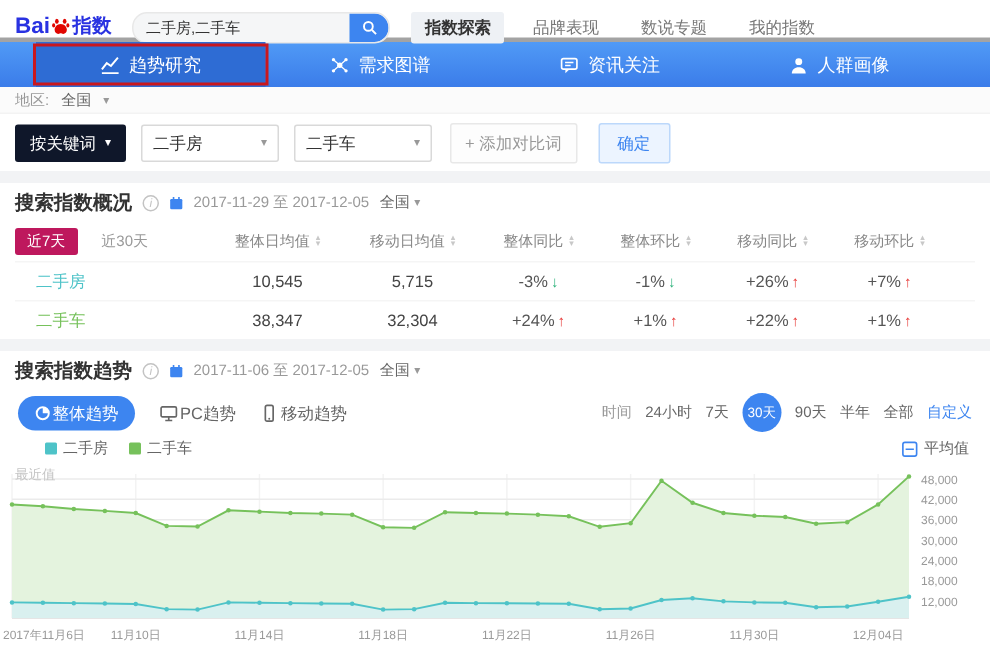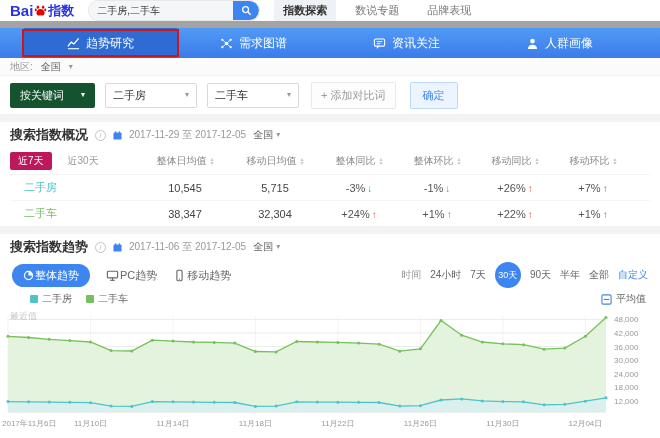--- a/index.html
+++ b/index.html
@@ -1,21 +1,21 @@
 <!DOCTYPE html>
 <html lang="zh"><head>
 <meta charset="utf-8">
 <style>
   *{margin:0;padding:0;box-sizing:border-box}
   html,body{background:#fff}
   body{font-family:"Liberation Sans","DejaVu Sans",sans-serif}
   #app{width:660px;height:438px;position:relative;overflow:hidden;background:#fff;font-size:11px;color:#333}
 
   
-  .header{height:28px;display:flex;align-items:center;padding:0 10px;gap:14px;border-bottom:7px solid #a3a3a3}
+  .header{height:28px;display:flex;align-items:flex-start;padding:8px 10px;gap:14px;border-bottom:3px solid #a3a3a3}
   .logo{display:flex;align-items:center;font-weight:bold;font-size:15px;color:#2932e1;cursor:pointer}
   .logo .paw{display:flex;margin:0 1px}
   .logo .suffix{font-size:13px;color:#2932e1}
   .searchbox{display:flex;align-items:center;width:172px;height:21px;background:#f5f6f7;border:1px solid #e8e8e8;border-radius:10px;overflow:hidden}
   .searchbox input{flex:1;border:none;outline:none;background:transparent;font-size:10px;padding:0 8px;color:#333;font-family:inherit;min-width:0}
   .search-btn{width:26px;height:19px;background:#3d85f0;display:flex;align-items:center;justify-content:center;border-radius:0 10px 10px 0;cursor:pointer}
   .topnav{display:flex;align-items:center;gap:10px}
   .topnav-item{padding:3px 9px;color:#777;font-size:11px;cursor:pointer;border-radius:2px;white-space:nowrap}
   .topnav-item.active{background:#eef1f5;color:#333;font-weight:bold}
 
@@ -26,21 +26,21 @@
   .subnav-item .ic{display:flex}
   .annotation{position:absolute;left:-2px;top:1px;right:-2px;bottom:1px;border:2px solid #c9171e;pointer-events:none}
 
   
   .regionbar{height:18px;display:flex;align-items:center;padding:0 10px;gap:8px;font-size:10px;color:#999;background:#fbfbfb;border-bottom:1px solid #f3f3f3}
   .regionbar .val{color:#666;cursor:pointer}
   .caret{font-size:8px;color:#999;line-height:1}
 
   
   .kwbar{height:38px;display:flex;align-items:center;padding:0 10px;gap:10px}
-  .kw-mode{background:#14532d;color:#fff;font-size:11px;padding:5px 10px;border-radius:2px;display:flex;gap:17px;align-items:center;cursor:pointer}
+  .kw-mode{background:#0f172a;color:#fff;font-size:11px;padding:5px 10px;border-radius:2px;display:flex;gap:6px;align-items:center;cursor:pointer}
   .kw-mode .caret{color:#fff}
   .kw-box{width:92px;height:25px;border:1px solid #d9d9d9;border-radius:2px;display:flex;align-items:center;justify-content:space-between;padding:0 7px;font-size:11px;color:#333;cursor:text;background:#fff}
   .kw-add{color:#999;font-size:11px;padding:5px 9px;border:1px solid #e8e8e8;border-radius:2px;margin-left:2px;cursor:pointer;background:#fdfdfd}
   .kw-ok{color:#3d85f0;background:#ecf4ff;border:1px solid #bcd8fb;font-size:11px;padding:5px 12px;border-radius:2px;margin-left:4px;cursor:pointer}
 
   .divider{height:8px;background:#f2f3f5}
 
   
   .sec-head{height:26px;display:flex;align-items:center;padding:0 10px;gap:7px}
   .sec-title{font-size:13px;font-weight:bold;color:#333}
@@ -118,22 +118,23 @@
         <span style="display:flex">
             <svg width="11" height="11" viewBox="0 0 12 12">
               <circle cx="5" cy="5" r="3.2" fill="none" stroke="#fff" stroke-width="1.4"></circle>
               <line x1="7.6" y1="7.6" x2="10.6" y2="10.6" stroke="#fff" stroke-width="1.4"></line>
             </svg>
           </span>
       </div>
     </div>
     <div class="topnav">
         <div class="topnav-item active">指数探索</div>
+        <div class="topnav-item">品牌表现</div>
         <div class="topnav-item">数说专题</div>
-        <div class="topnav-item">品牌表现</div>
+        <div class="topnav-item">我的指数</div>
       </div>
   </div>
 
   <div class="subnav">
       <div class="subnav-item active">
         <span class="ic">
           <svg width="13" height="13" viewBox="0 0 14 14">
             <polyline points="1,10 4.5,5.5 7.5,7.5 12.5,1.5" fill="none" stroke="currentColor" stroke-width="1.4"></polyline>
             <line x1="1" y1="12.6" x2="13" y2="12.6" stroke="currentColor" stroke-width="1.2"></line>
           </svg>

